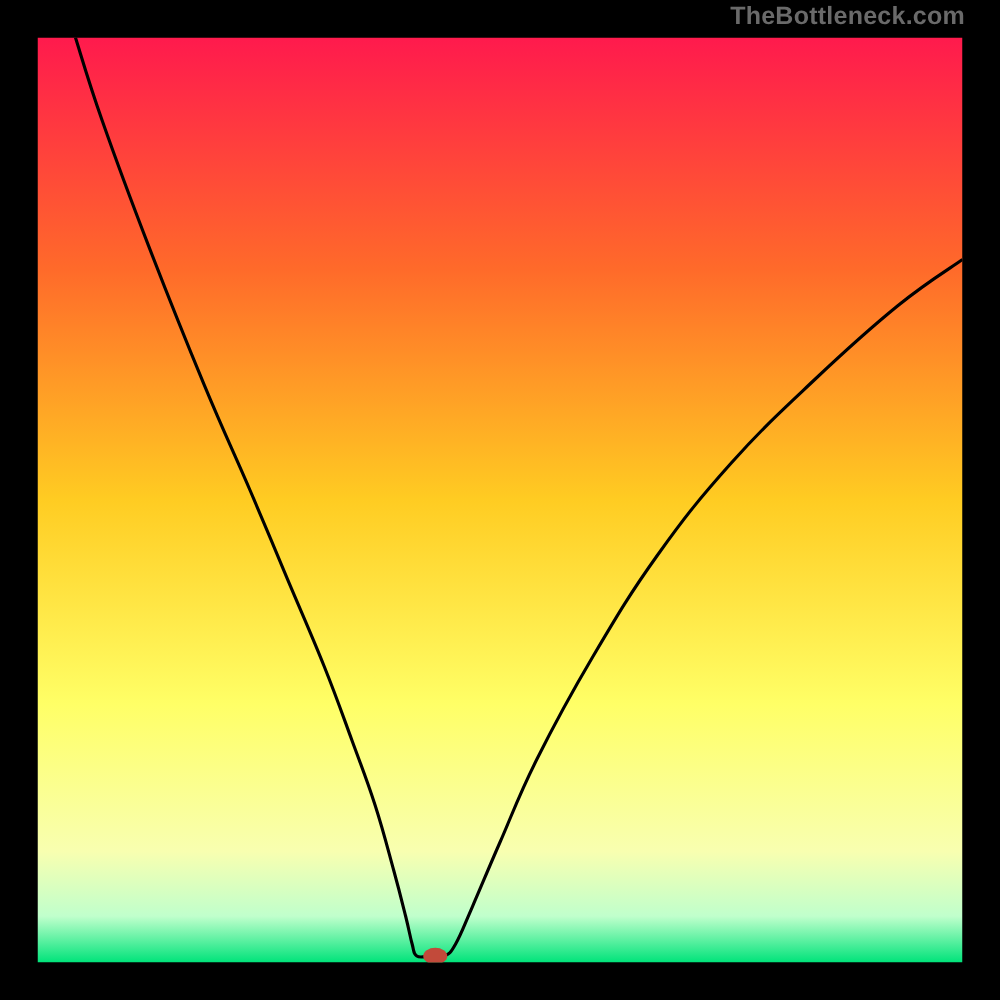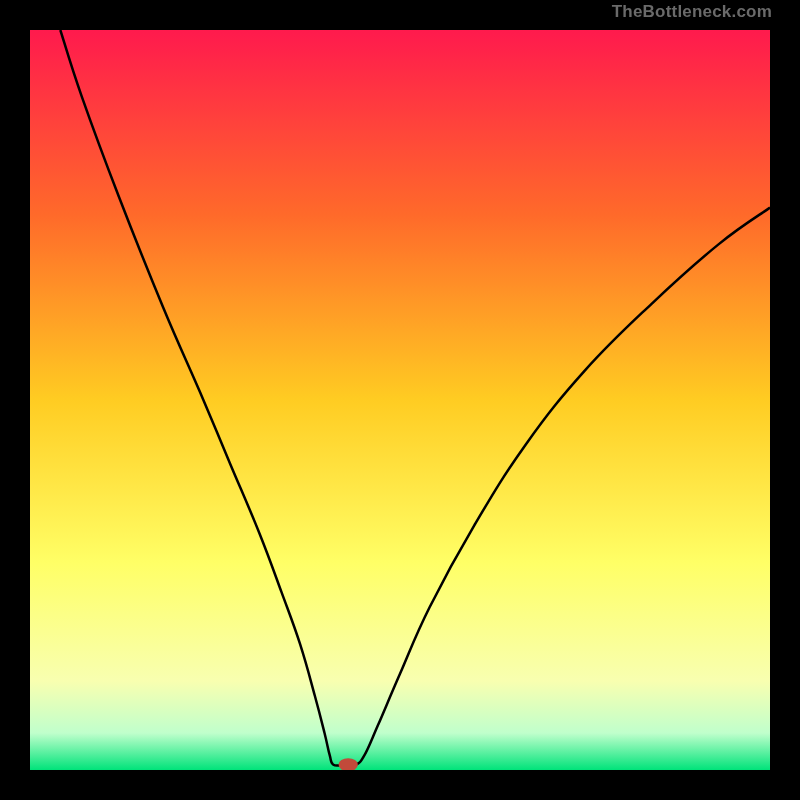--- a/index.html
+++ b/index.html
@@ -16,21 +16,21 @@
     width: 800px;
     height: 800px;
     background: #000;
   }
   .attribution {
     position: absolute;
     top: 2px;
     right: 28px;
     color: #6a6a6a;
     font-weight: bold;
-    font-size: 17px;
+    font-size: 20px;
     letter-spacing: 0.2px;
   }
   .plot-area {
     position: absolute;
     left: 30px;
     top: 30px;
     width: 740px;
     height: 740px;
   }
   svg {

